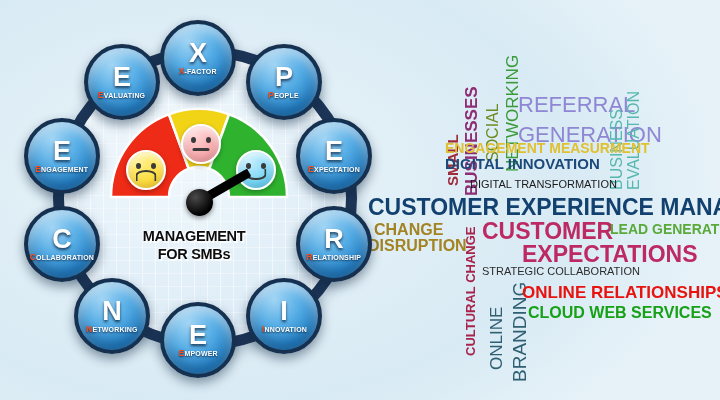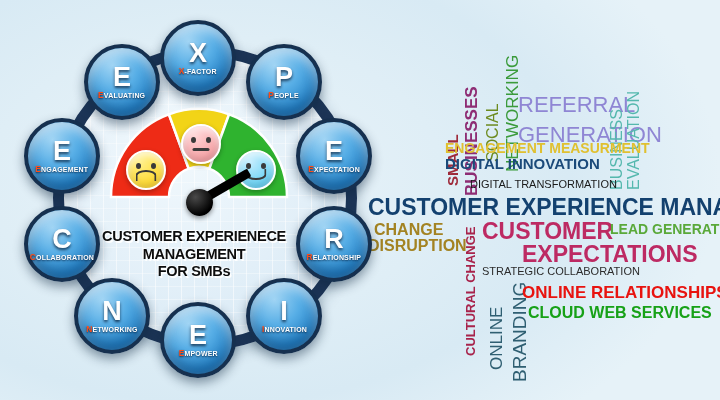--- a/index.html
+++ b/index.html
@@ -102,21 +102,20 @@
         <span class="eye l"></span>
           <span class="eye r"></span>
         <span class="mouth" style="bottom:8px;width:17px;height:9px;border:2.4px solid #3a3a3a;border-top:none;border-radius:0 0 50% 50%;transform:translateX(-50%);"></span>
       </div>
 
       <div class="needle"></div>
       <div class="hub"></div>
     </div>
 
     <div id="centerCaption">
-      <div>CUSTOMER EXPERIENECE</div>
       <div>MANAGEMENT</div>
       <div>FOR SMBs</div>
     </div>
 
     <div class="badge" style="left:76px;top:38px;">
         <span class="ltr">E</span>
         <span class="wd"><b>E</b><span>VALUATING</span></span>
       </div>
     <div class="badge" style="left:152px;top:14px;">
         <span class="ltr">X</span>

